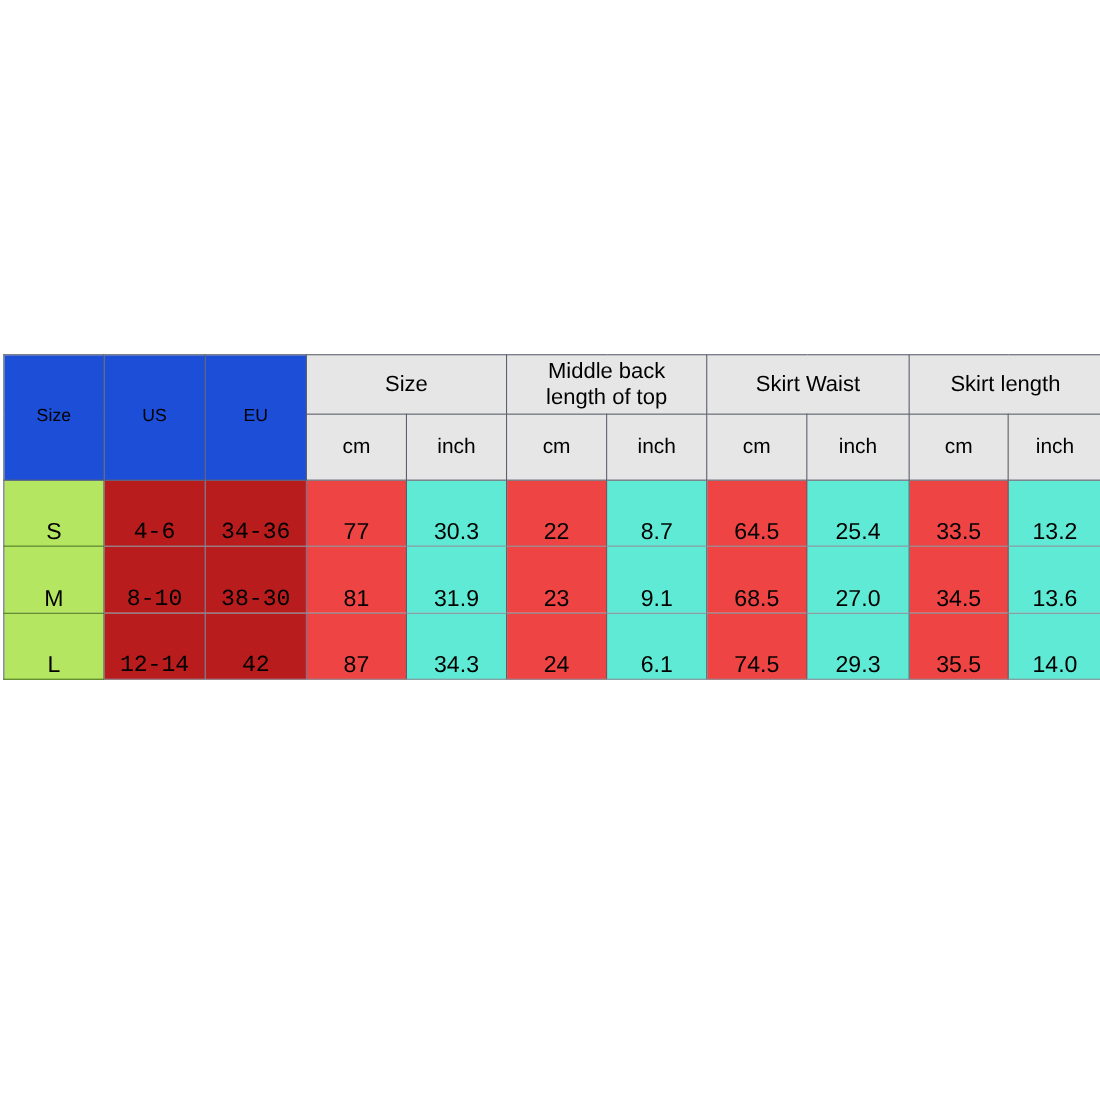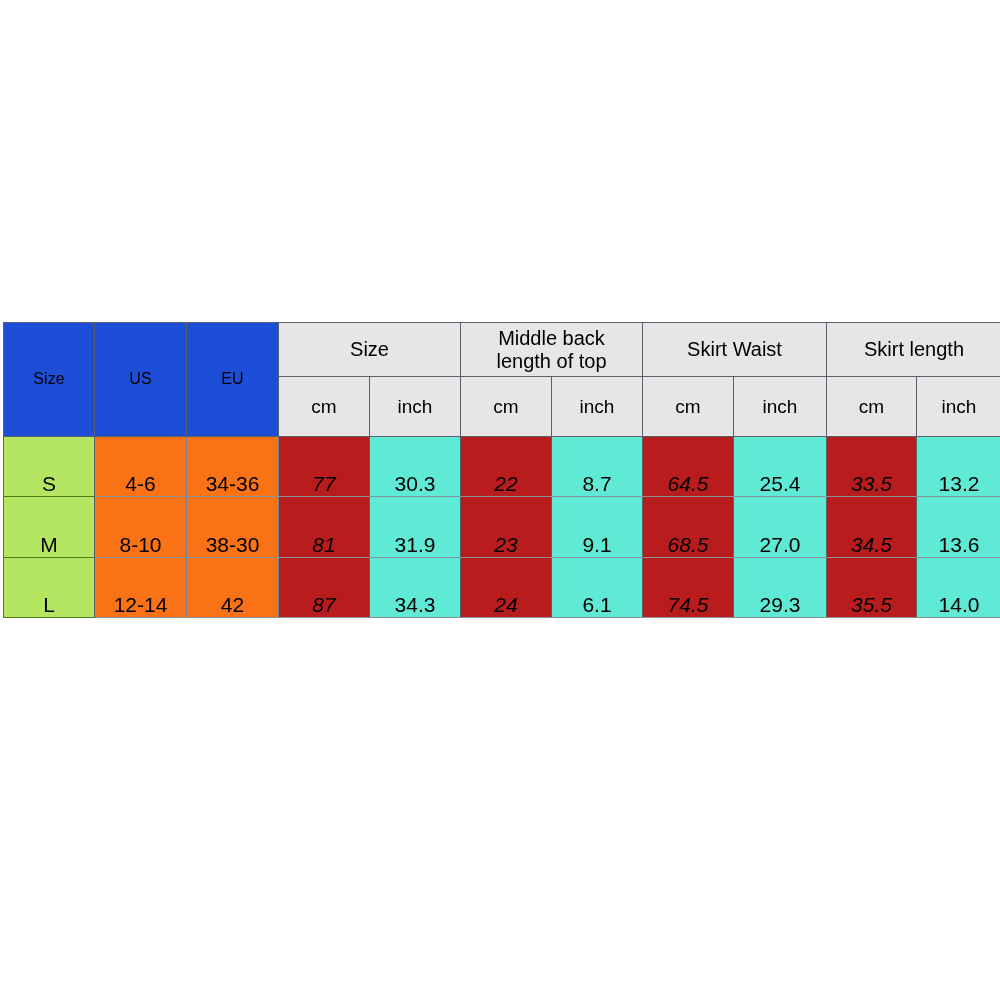--- a/index.html
+++ b/index.html
@@ -76,25 +76,25 @@
   .cell {
     font-size: 21px;
     vertical-align: bottom;
     padding-bottom: 6px;
     background: #ffffff;
   }
   .cell-size {
     background: #b5e661;
   }
   .cell-sys {
-    background: #f97316;
+    background: #b91c1c;
+    font-family: Liberation Mono, monospace;
   }
   .cell-cm {
-    background: #b91c1c;
-    font-style: italic;
+    background: #ef4444;
   }
   .cell-inch {
     background: #5eead4;
   }
 
   
   tr.datarow > td {
     border-top: 1px solid #8b9099;
     border-bottom: 1px solid #8b9099;
   }

